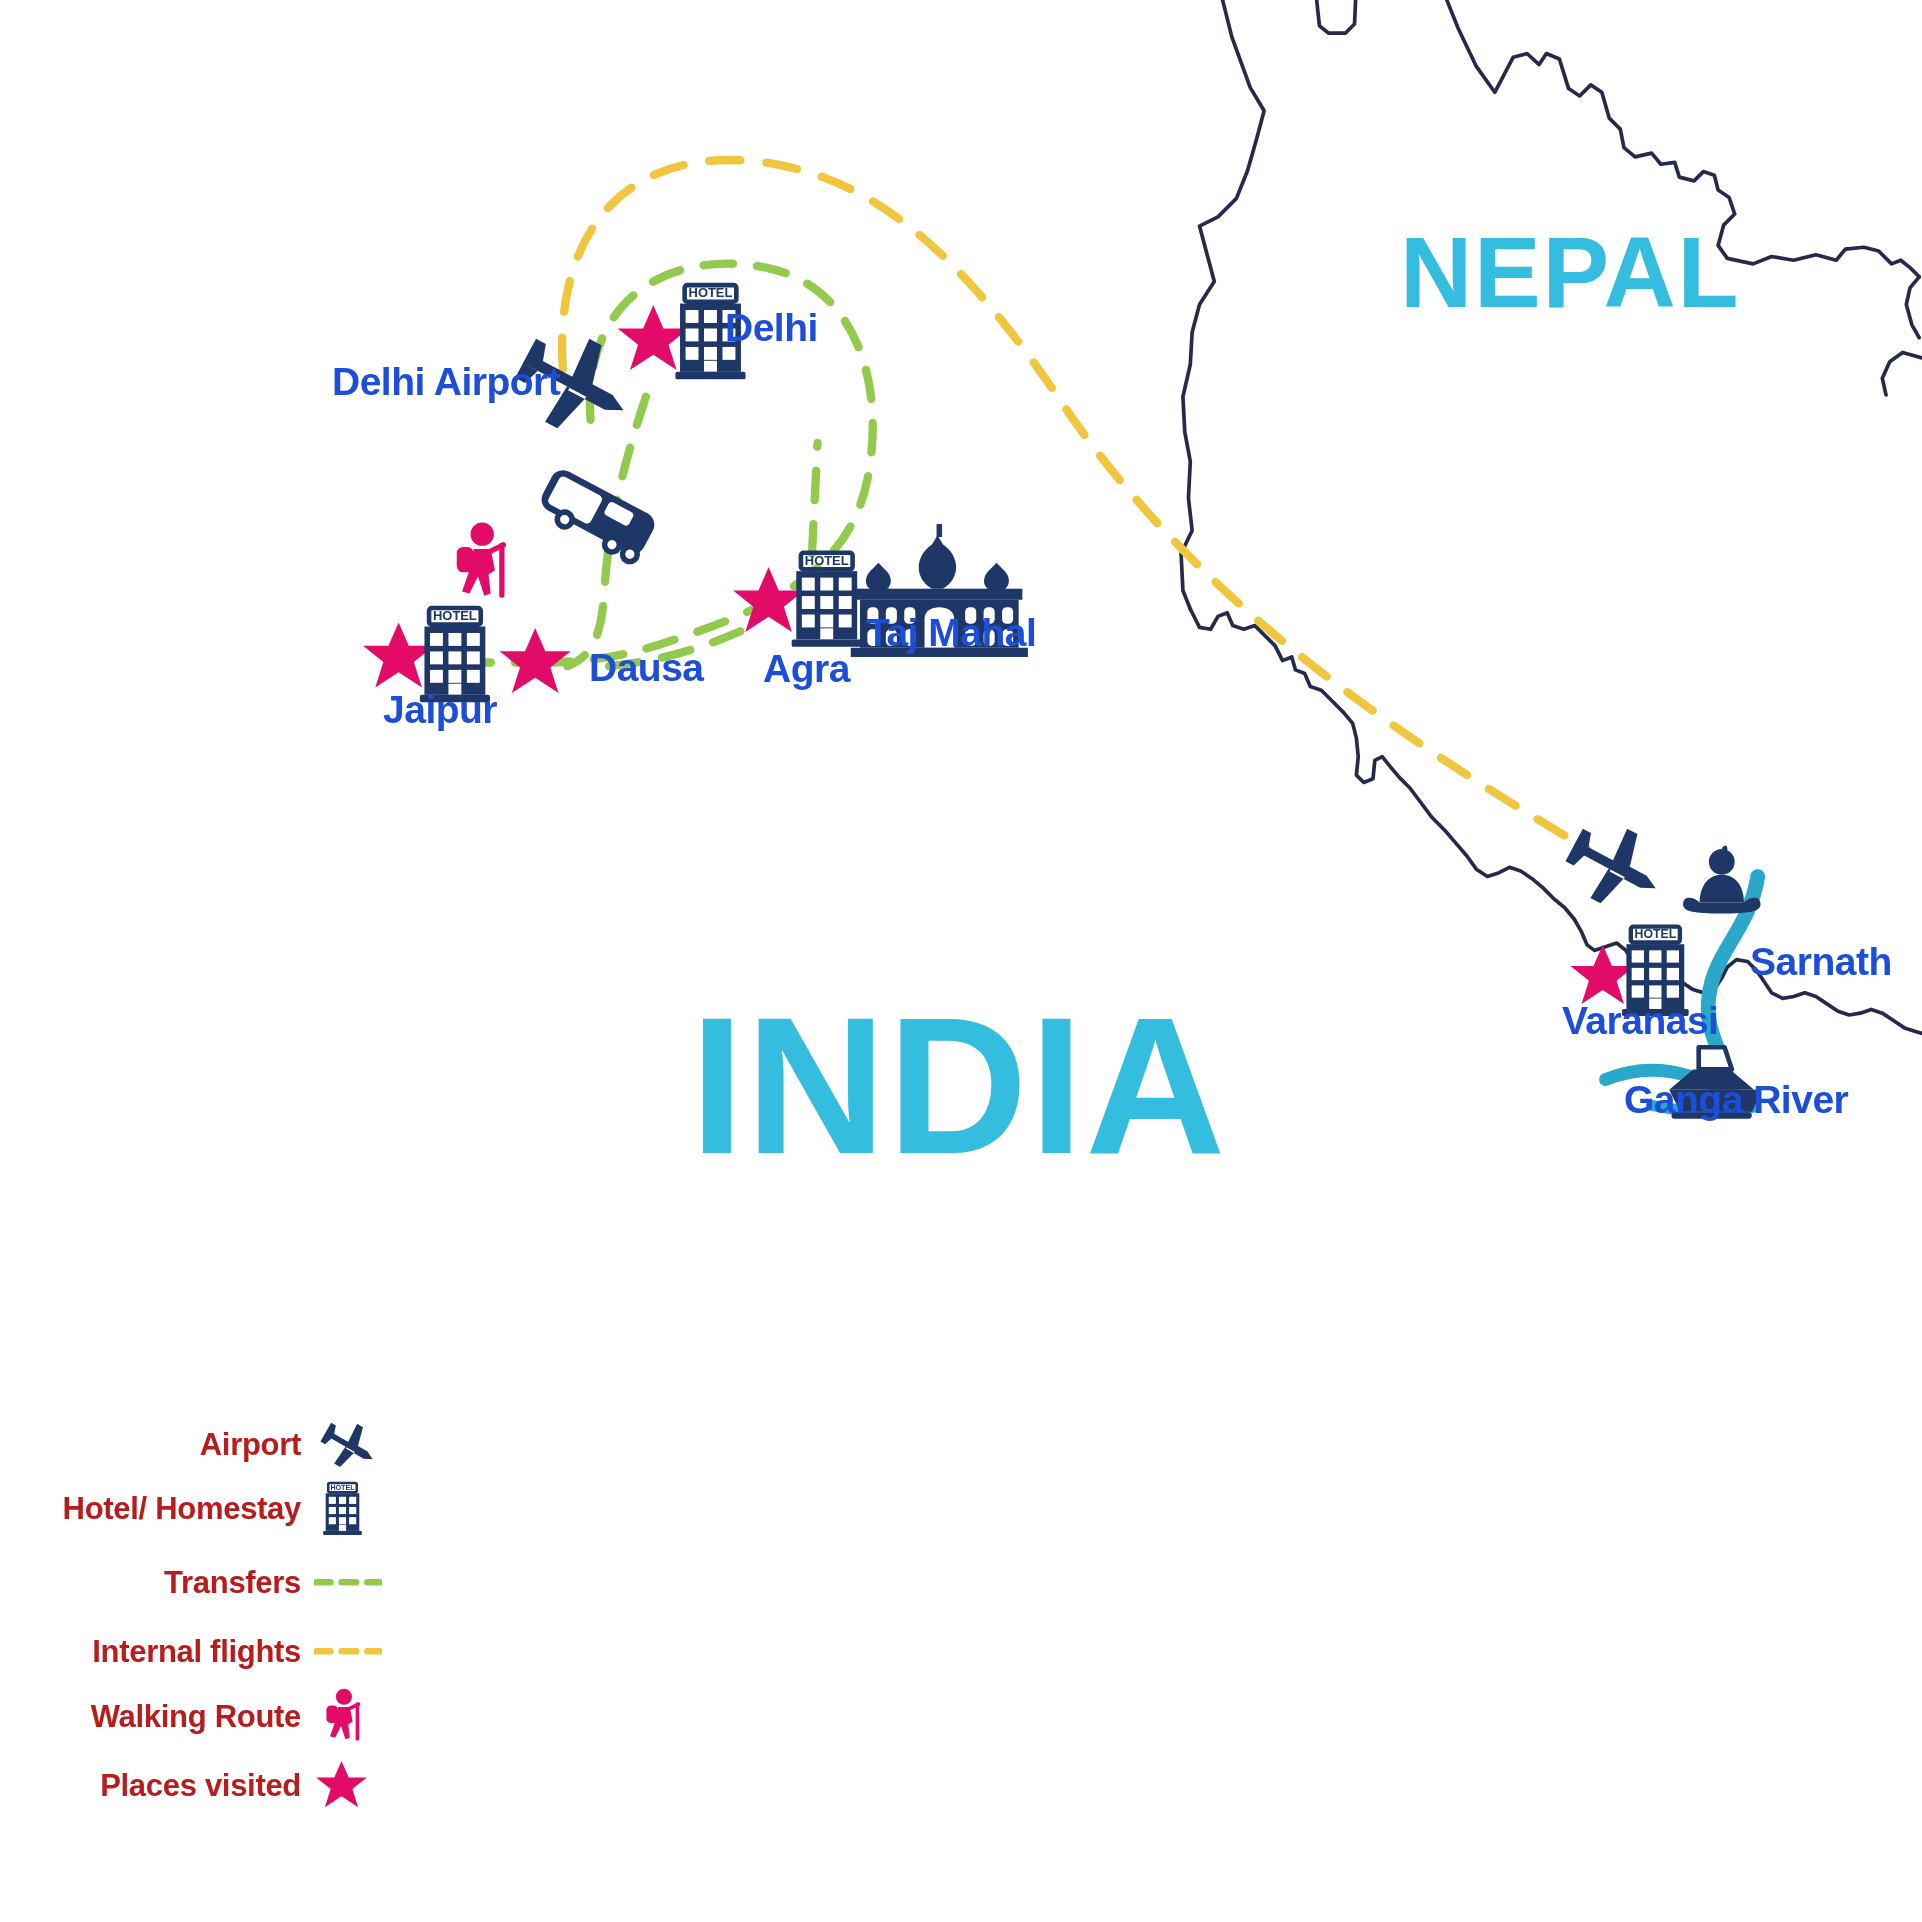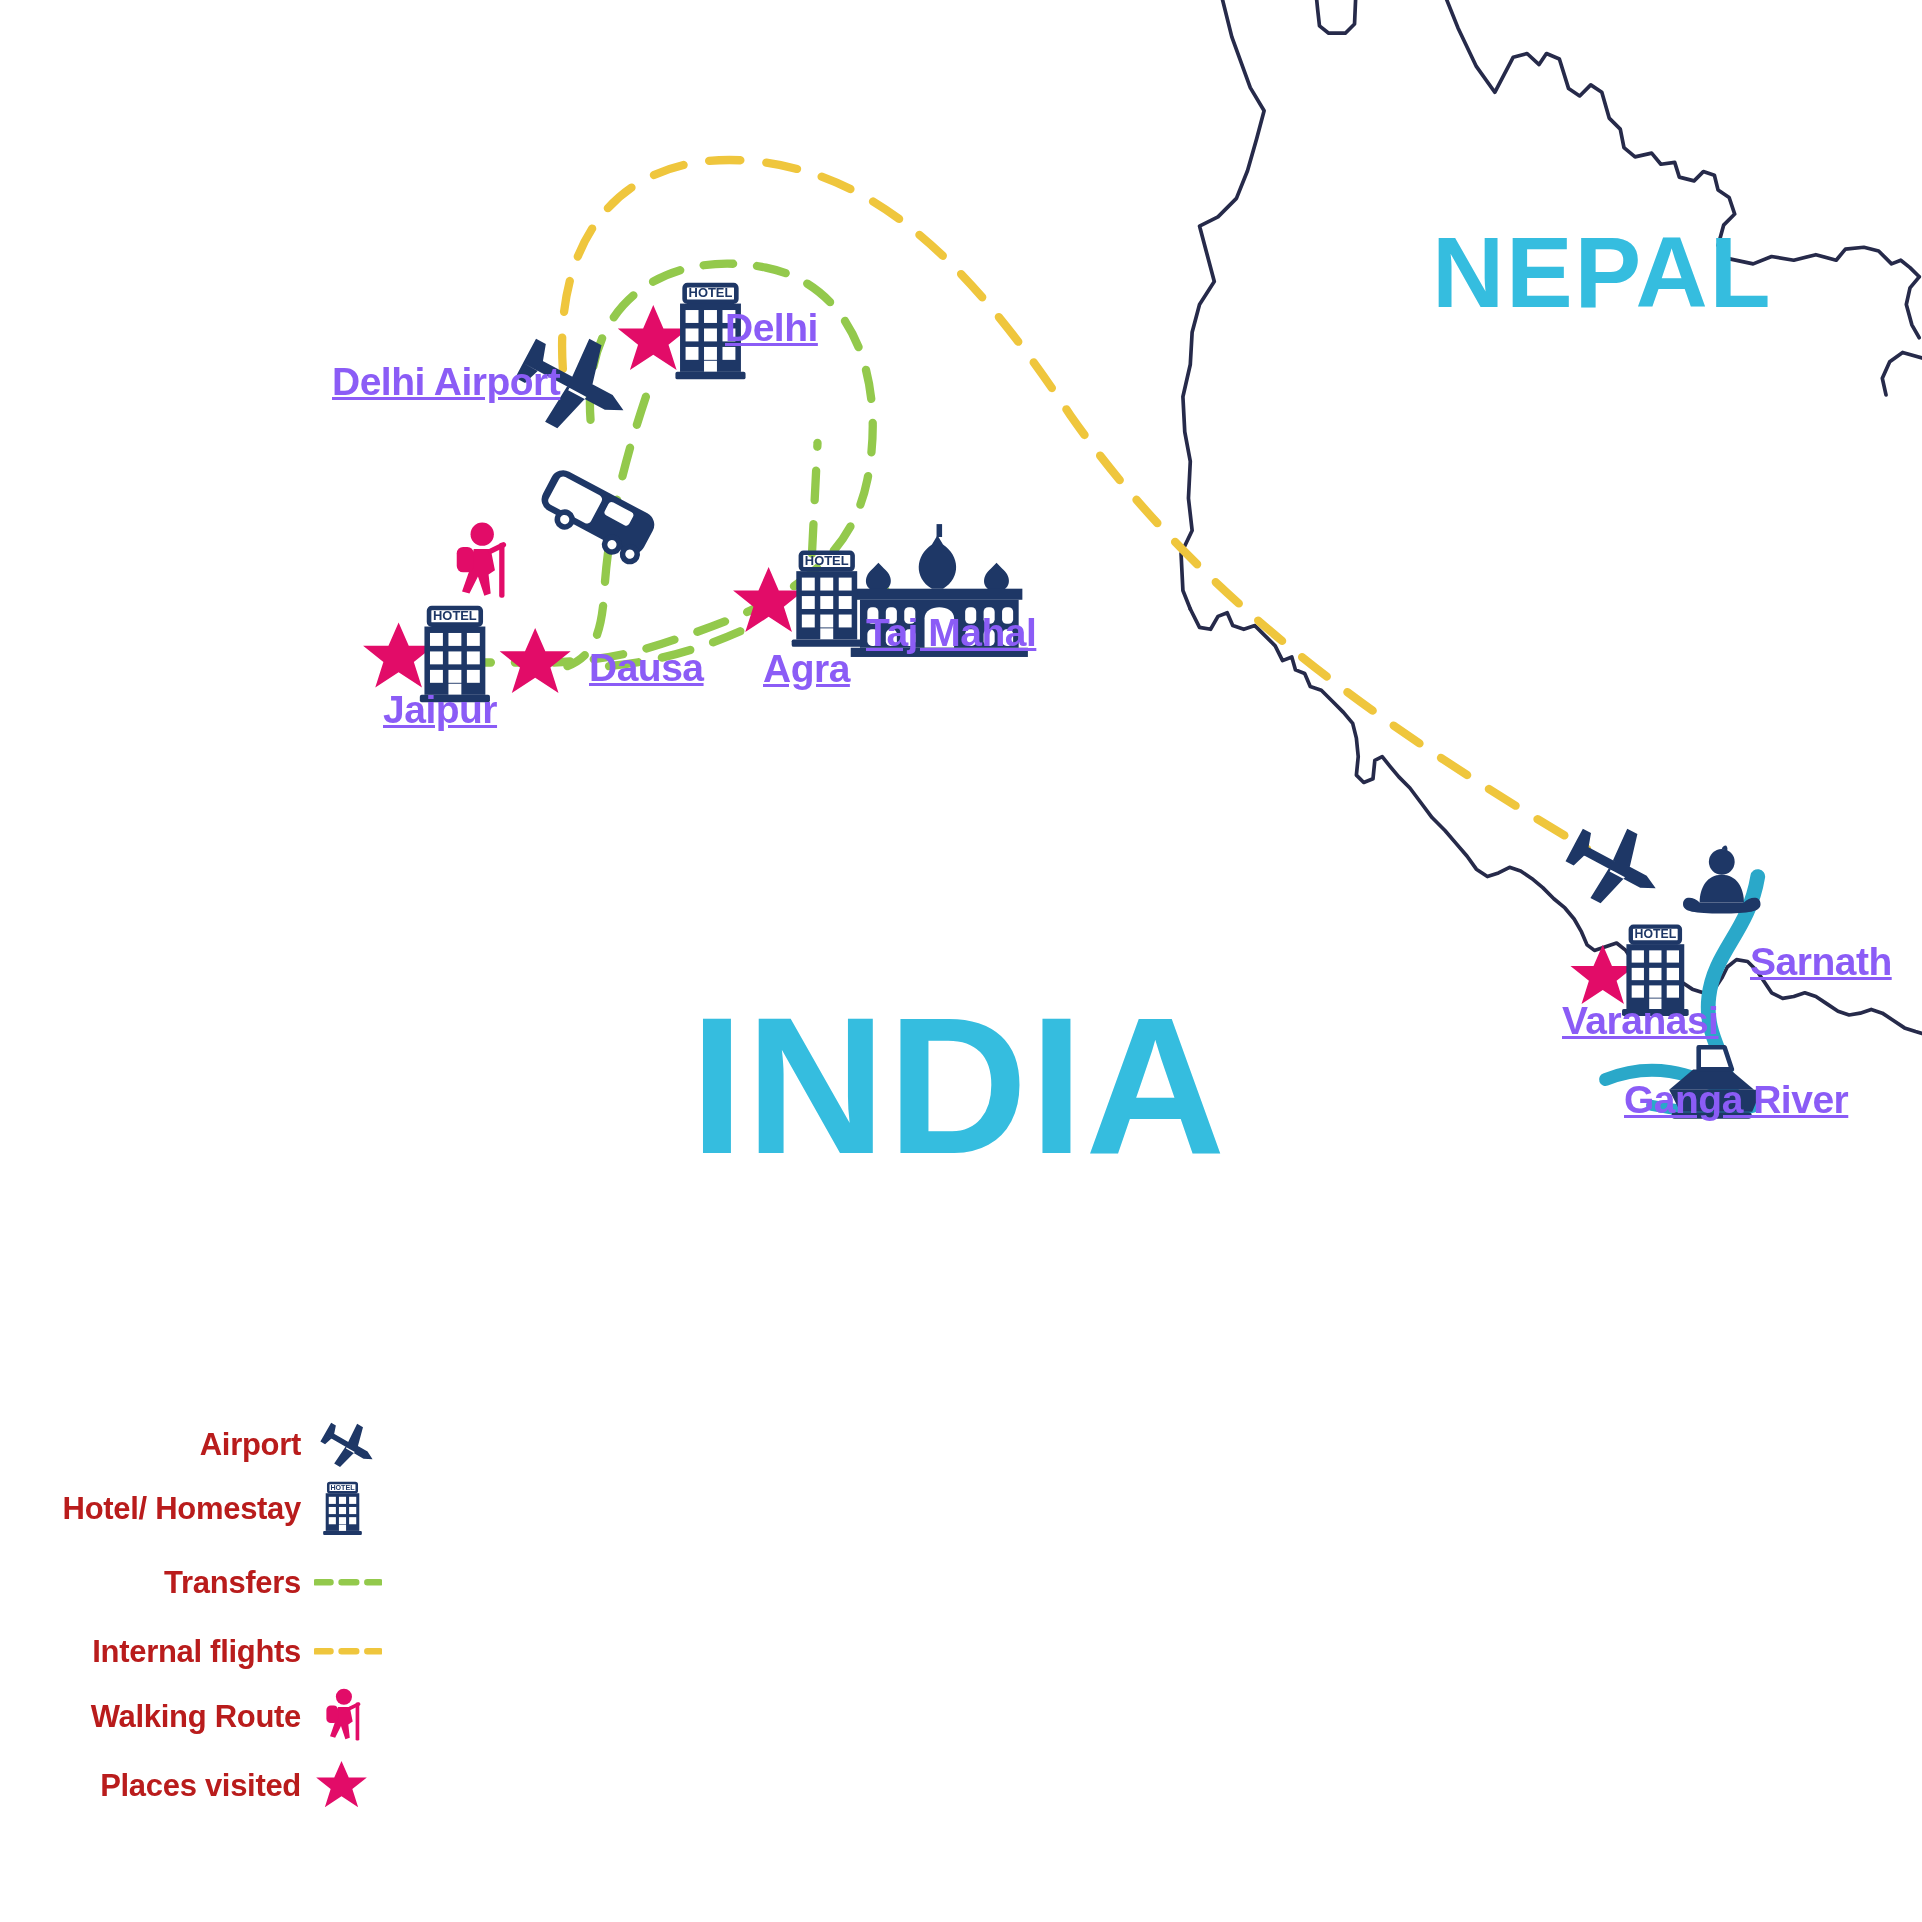--- a/index.html
+++ b/index.html
@@ -22,24 +22,23 @@
     position: absolute;
     left: 0;
     top: 0;
     width: 1922px;
     height: 1922px;
   }
   .map-label {
     position: absolute;
     font-family: "Liberation Sans", sans-serif;
     font-weight: bold;
-    color: #8b5cf6;
+    color: #1d4ed8;
     white-space: nowrap;
     letter-spacing: -0.5px;
-    text-decoration: underline;
   }
   .country-label {
     position: absolute;
     font-family: "Liberation Sans", sans-serif;
     font-weight: bold;
     color: #35BDDF;
     white-space: nowrap;
     letter-spacing: 0.9px;
   }
   .poi-label {
@@ -47,21 +46,21 @@
   }
   #label-india {
     font-size: 194px;
     left: 690px;
     top: 989px;
     line-height: 1;
     letter-spacing: 1.8px;
   }
   #label-nepal {
     font-size: 100px;
-    left: 1432px;
+    left: 1400px;
     top: 222px;
     line-height: 1;
     letter-spacing: 1.8px;
   }
   .legend-row {
     position: absolute;
     display: flex;
     align-items: center;
     justify-content: flex-end;
     width: 388px;

